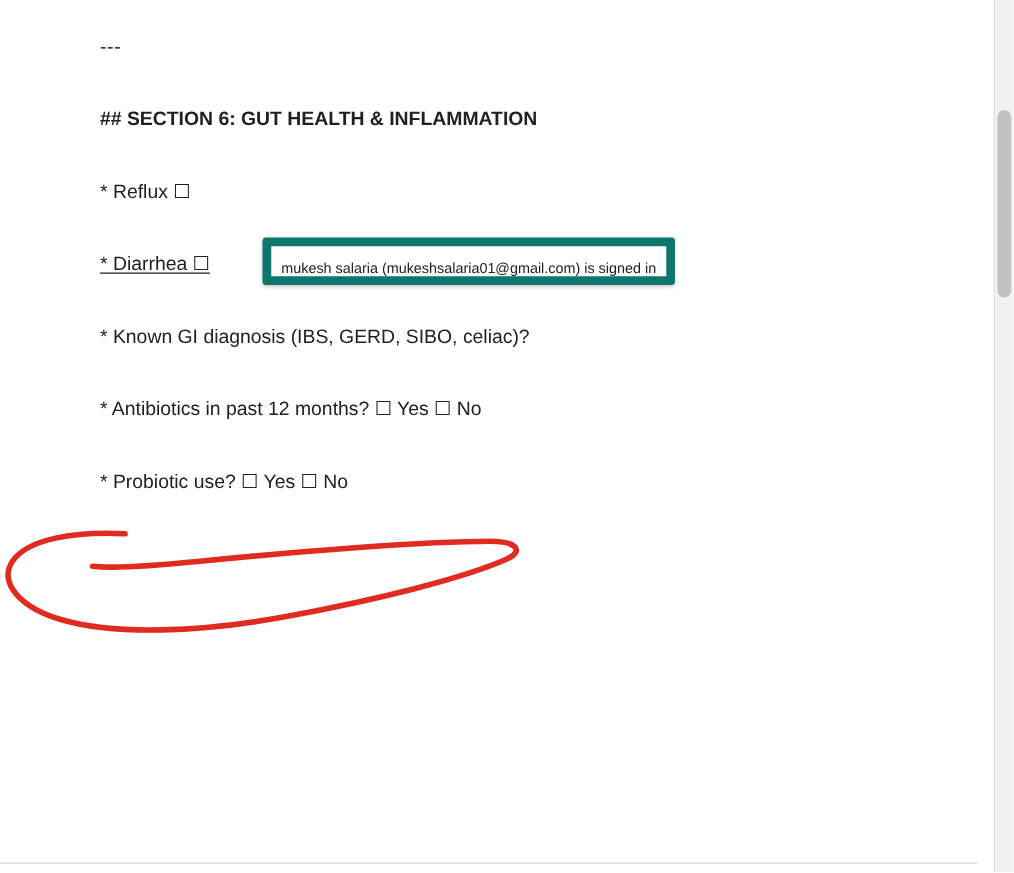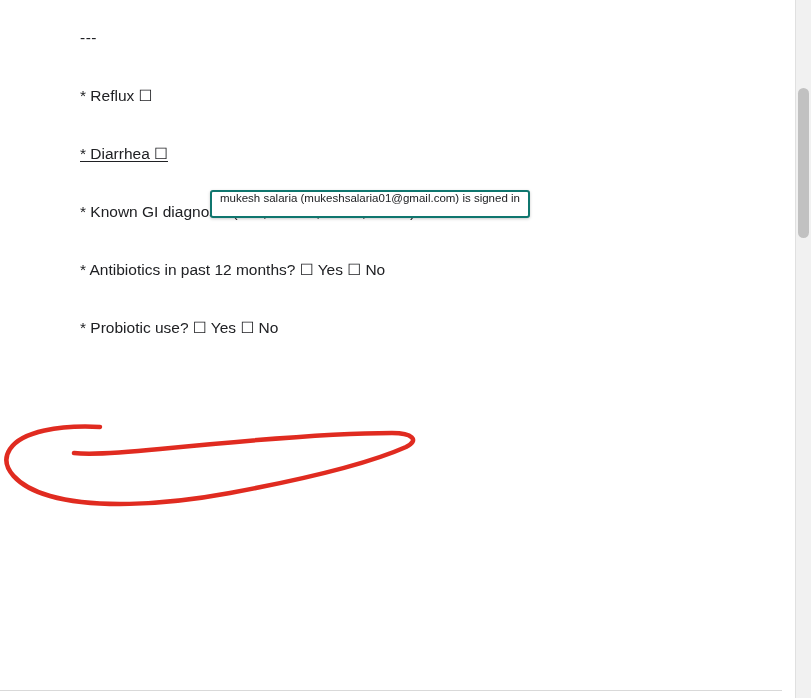--- a/index.html
+++ b/index.html
@@ -86,24 +86,24 @@
     text-decoration-thickness: 1px;
     text-underline-offset: 2px;
   }
   
   #presence-chip {
     position: absolute;
     left: 210px;
     top: 190px;
     height: 24px;
     display: flex;
-    align-items: flex-start;
+    align-items: flex-end;
     padding: 0 8px;
     background: #ffffff;
-    border: 2px solid #0f766e;
+    border: 7px solid #0f766e;
     border-radius: 3px;
     box-shadow: 0 1px 3px rgba(60,64,67,0.28);
     font-size: 11.5px;
     color: #202124;
     white-space: nowrap;
   }
   
   #annotation-ellipse {
     position: absolute;
     left: 0px;
@@ -115,20 +115,21 @@
 </style>
 </head>
 <body>
 
 <div id="page">
 
   <div id="doc-sheet">
 
     <div id="doc-body">
       <p class="line dashes">---</p>
+      <p class="line heading">## SECTION 6: GUT HEALTH &amp; INFLAMMATION</p>
       <p class="line">* Reflux ☐</p>
       <p class="line underlined"><span class="uline">* Diarrhea ☐</span></p>
       <p class="line">* Known GI diagnosis (IBS, GERD, SIBO, celiac)?</p>
       <p class="line">* Antibiotics in past 12 months? ☐ Yes ☐ No</p>
       <p class="line">* Probiotic use? ☐ Yes ☐ No</p>
     </div>
 
     <div id="presence-chip">
       <span>mukesh salaria (mukeshsalaria01@gmail.com) is signed in</span>
     </div>

